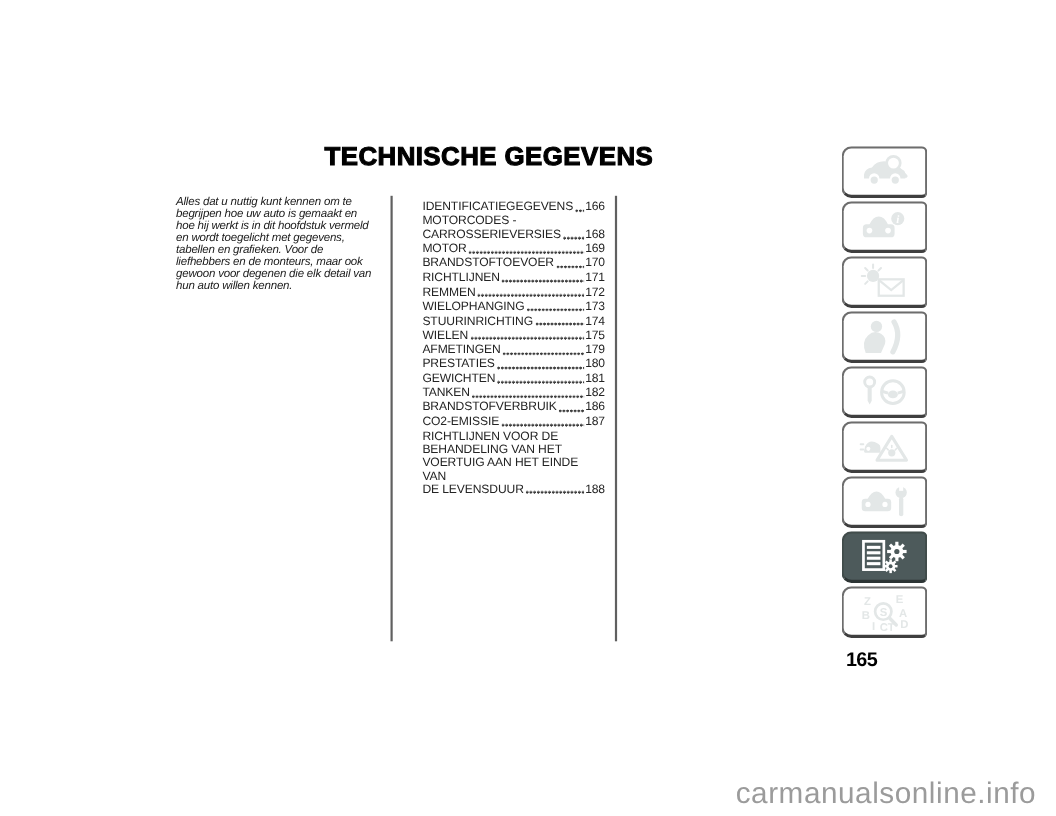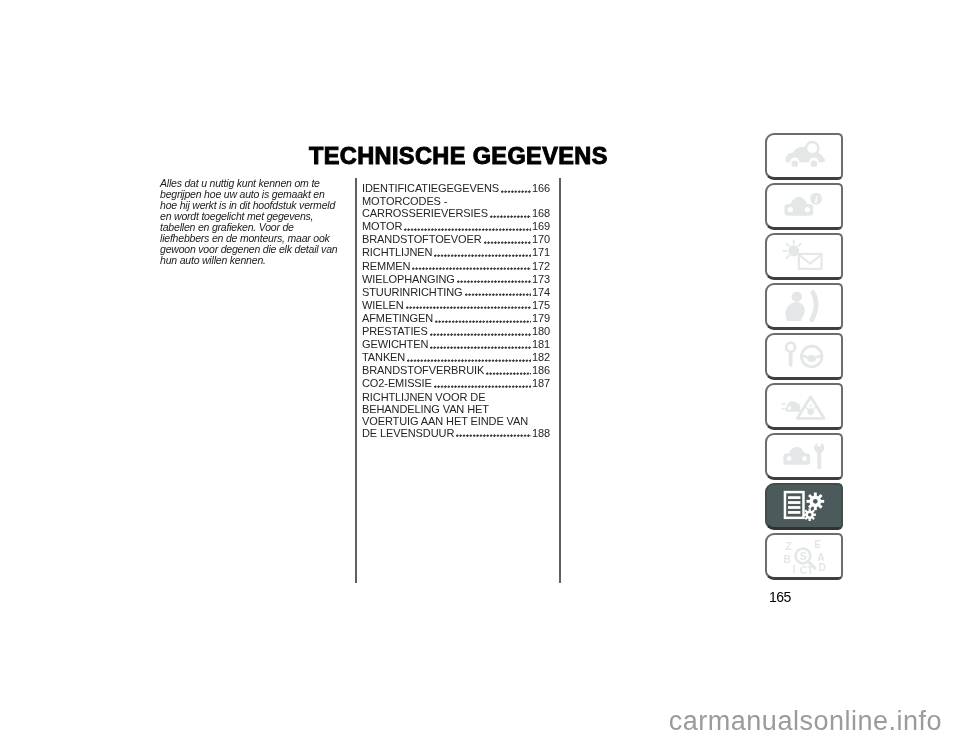--- a/index.html
+++ b/index.html
@@ -7,35 +7,35 @@
     width:960px;height:742px;position:relative;overflow:hidden;
     background:#fff;
     font-family:"Liberation Sans","DejaVu Sans",sans-serif;
     color:#1c1c1c;
     --active-color:#4d5a5b;
     --icon-color:#e3e7e7;
     --rule-color:#606060;
     --watermark-color:#9b9b9b;
   }
   .title{
-    position:absolute;left:295px;top:129px;margin:14px;
+    position:absolute;left:295px;top:129px;margin:0;
     font-size:23.5px;font-weight:700;letter-spacing:0.4px;
     -webkit-text-stroke:1px #000;color:#000;white-space:nowrap;
   }
   .intro{
     position:absolute;left:160px;top:178px;width:210px;
     font-style:italic;font-size:10.5px;line-height:11px;
     letter-spacing:-0.2px;color:#1a1a1a;white-space:nowrap;
   }
   .toc{
     position:absolute;left:355px;top:178px;width:206px;height:405px;
     box-sizing:border-box;
     border-left:2px solid var(--rule-color);
     border-right:2px solid var(--rule-color);
-    padding:4px 9px 0 5px;
+    padding:4px 9px 0 27px;
   }
   .toc-entry{margin-bottom:1px;color:#242424;}
   .toc-line,.toc-row{font-size:11px;line-height:12.1px;letter-spacing:-0.1px;}
   .toc-row{display:flex;align-items:baseline;}
   .toc-label{white-space:nowrap;}
   .toc-leader{
     flex:1;align-self:flex-end;height:3px;margin:0 1px 1.5px 2px;
     background-image:radial-gradient(circle at 1.2px 1.6px,#3c3c3c 1.02px,transparent 1.35px);
     background-size:3.4px 3px;background-repeat:repeat-x;background-position:left bottom;
   }
@@ -50,21 +50,21 @@
     --tab-bg:#fff;
   }
   .tab.active{
     background:var(--active-color);
     border-color:#414c4b;border-bottom-color:#2c3434;
     color:#fff;--tab-bg:var(--active-color);
   }
   .tab svg{width:46px;height:35px;display:block;}
   .page-num{
     position:absolute;left:769px;top:589px;
-    font-size:14px;font-weight:400;letter-spacing:-0.5px;color:#000;
+    font-size:18px;font-weight:700;letter-spacing:-0.5px;color:#000;
   }
   .watermark{
     position:absolute;right:18px;top:706px;
     font-size:27px;color:var(--watermark-color);letter-spacing:0.5px;
     white-space:nowrap;
   }
 </style>
 </head>
 <body style="--active-color: #4d5a5b; --icon-color: #e3e7e7; --rule-color: #606060; --watermark-color: #9b9b9b; background: rgb(255, 255, 255);">
 

